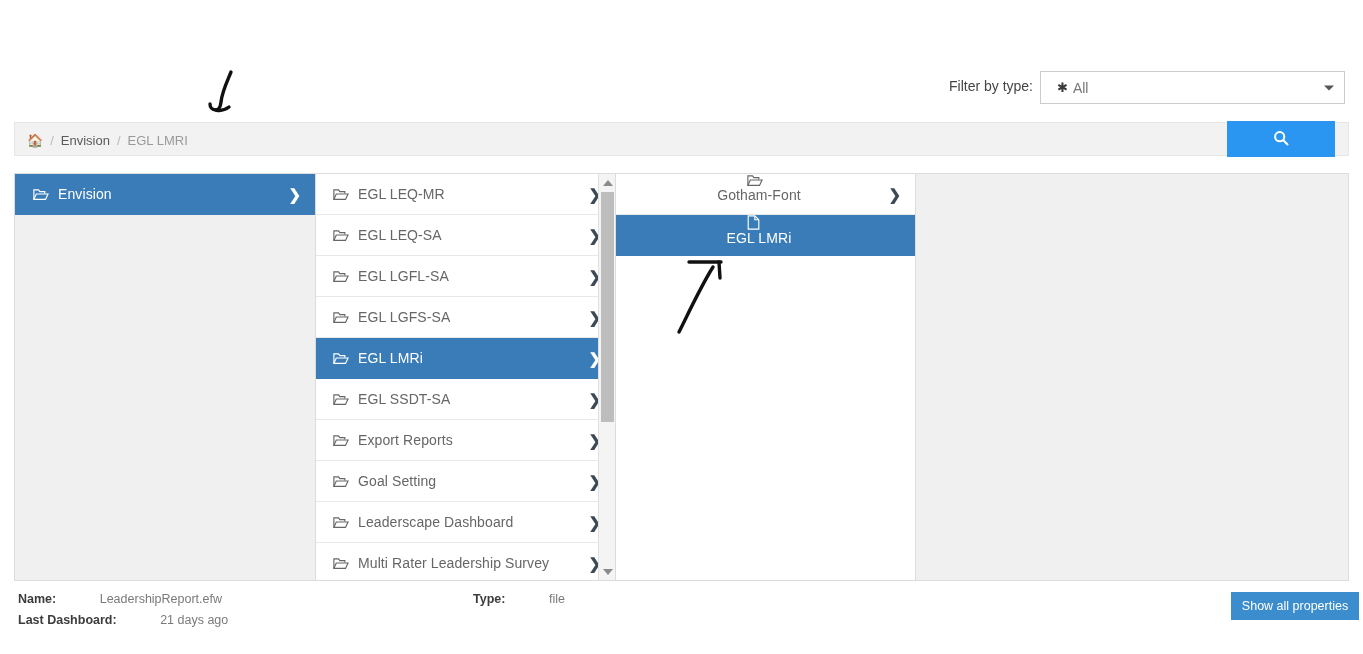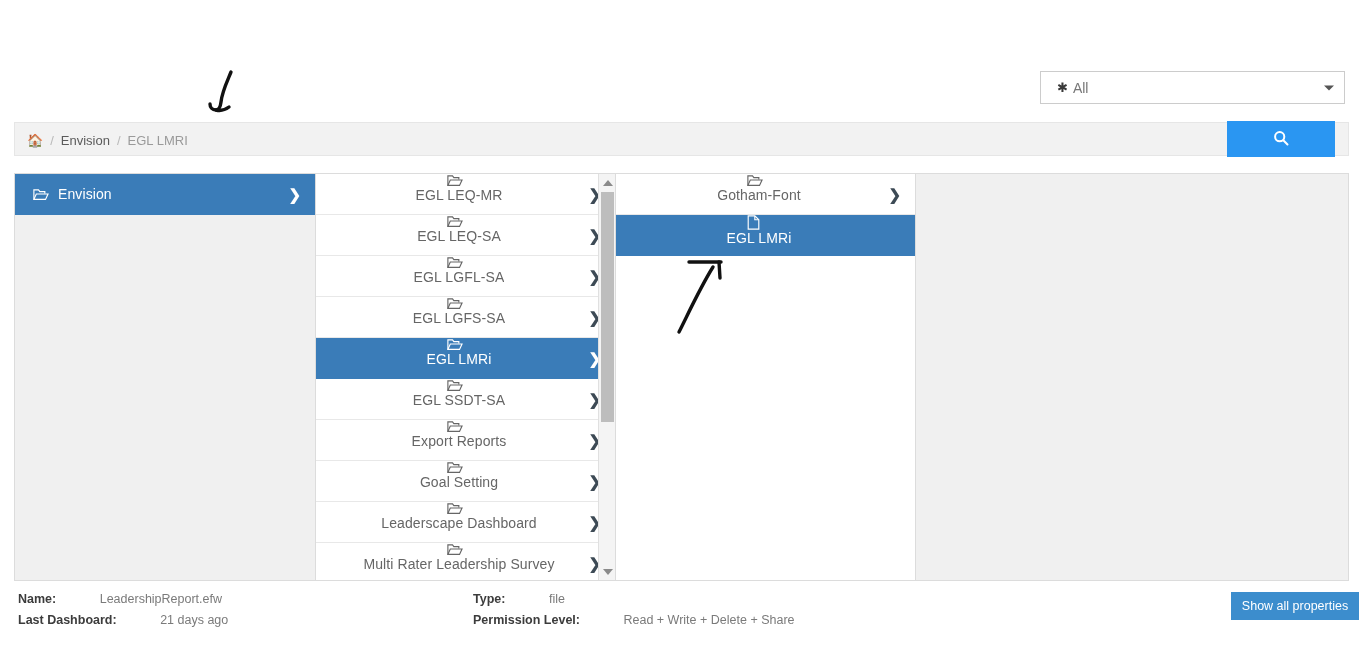--- a/index.html
+++ b/index.html
@@ -125,21 +125,21 @@
     position: relative;
     height: 41px;
     display: flex; align-items: center;
     padding-left: 18px; padding-right: 30px;
     border-bottom: 1px solid #e8e8e8;
     background: #ffffff;
     cursor: pointer;
     font-size: 14px;
     color: #666;
   }
-  .col-2 .item { padding-left: 17px; flex-direction: column; }
+  .col-2 .item { padding-left: 17px; }
   .col-3 .item { padding-left: 17px; flex-direction: column; }
   .item .ficon {
     width: 17px; margin-right: 8px;
     display: inline-flex; align-items: center;
     flex: 0 0 auto;
   }
   .item .label {
     white-space: nowrap; overflow: hidden; text-overflow: ellipsis;
     letter-spacing: 0.1px;
   }
@@ -217,20 +217,23 @@
   .annot { position: absolute; pointer-events: none; }
   .annot-1 { left: 195px; top: 60px; }
   .annot-2 { left: 663px; top: 250px; }
 </style>
 </head>
 <body>
 
 <div id="app">
 
 
+  <div class="filterbar">
+    <div class="filter-label">Filter by type:</div>
+  </div>
   <div class="filter-select">
     <div class="filter-select-inner">
       <span class="filter-asterisk">✱</span>
       <span class="filter-value">All</span>
     </div>
     <span class="filter-caret"></span>
   </div>
 
   <div class="crumbbar">
     <div class="crumbs">
@@ -414,24 +417,20 @@
       <span class="detail-v">LeadershipReport.efw</span>
     </div>
     <div class="detail-row d-mod">
       <span class="detail-k">Last Dashboard:</span>
       <span class="detail-v">21 days ago</span>
     </div>
     <div class="detail-row d-type">
       <span class="detail-k">Type:</span>
       <span class="detail-v">file</span>
     </div>
-    <div class="detail-row d-perm">
-      <span class="detail-k">Permission Level:</span>
-      <span class="detail-v">Read + Write + Delete + Share</span>
-    </div>
   </div>
   <button class="show-props">Show all properties</button>
 
   <div class="annot annot-1">
     <svg width="60" height="60" viewBox="0 0 60 60" fill="none" stroke="#111111" stroke-width="3.4" stroke-linecap="round" aria-hidden="true">
       <path d="M36 12 C31 24, 27 32, 26 42 C25.4 47, 24 50, 21 50 C17 50, 15 47, 15 44"></path>
       <path d="M21 50 C25 51, 30 50, 34 47"></path>
     </svg>
   </div>
   <div class="annot annot-2">

